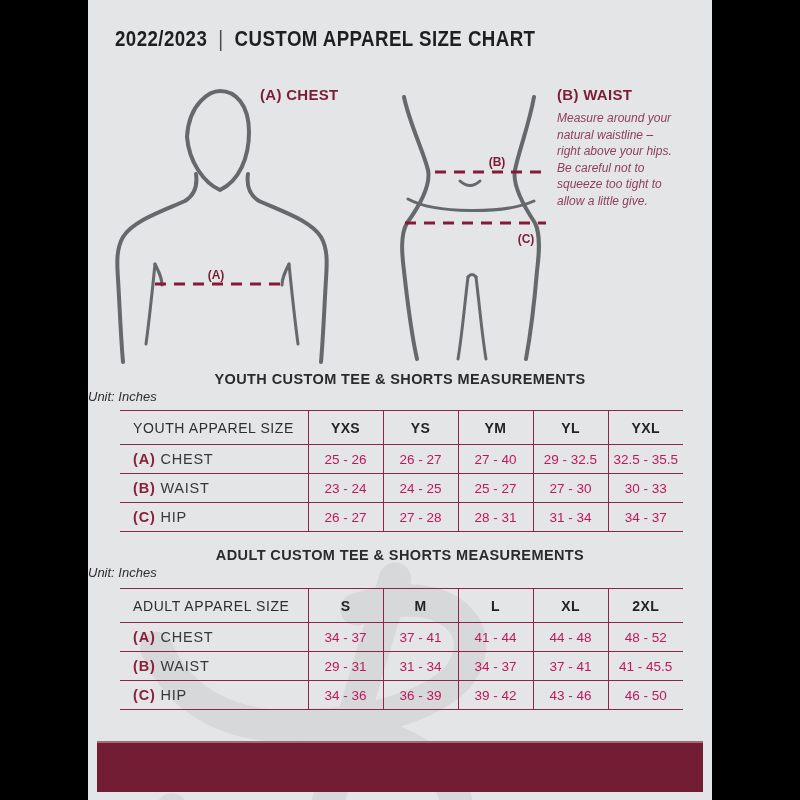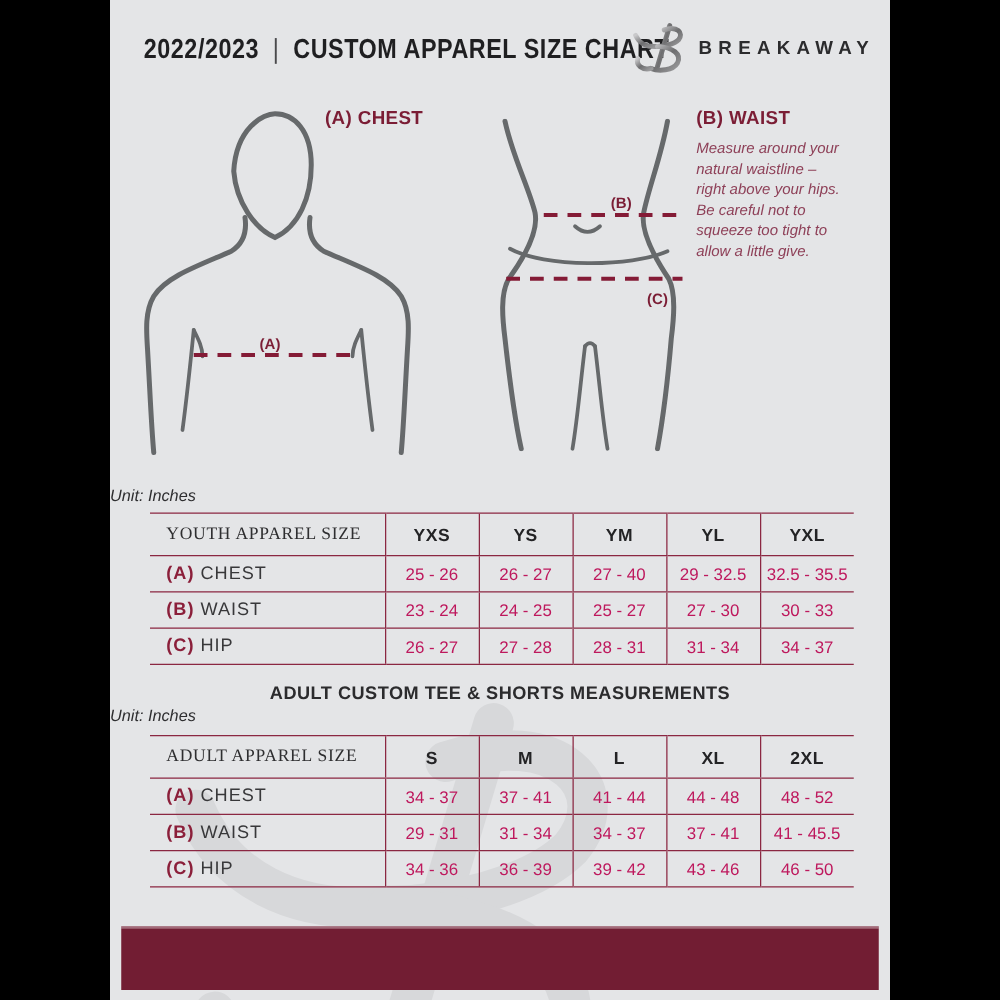--- a/index.html
+++ b/index.html
@@ -60,21 +60,21 @@
   .size-table th,.size-table td{
     padding:0;text-align:center;vertical-align:middle;
     border-top:1.5px solid #8b2742;
   }
   .size-table tr:last-child th,.size-table tr:last-child td{border-bottom:1.5px solid #8b2742;}
   .size-table th:not(:first-child),.size-table td:not(:first-child){border-left:1.5px solid #8b2742;}
   .size-table thead th{height:33px;}
   .size-table tbody th,.size-table tbody td{height:28px;}
   .apparel-size-header{
     text-align:left !important;padding-left:13px !important;
-    font-size:14px;font-weight:normal;color:#2e2e30;letter-spacing:.6px;font-family:Liberation Serif, serif;
+    font-size:14px;font-weight:normal;color:#2e2e30;letter-spacing:.6px;
   }
   .size-col{font-size:14px;font-weight:bold;color:#232325;letter-spacing:.4px;}
   .row-label{
     text-align:left !important;padding-left:13px !important;
     font-size:14.5px;font-weight:normal;color:#38383a;letter-spacing:.8px;
   }
   .row-key{font-weight:bold;color:#8b1f3a;}
   .cell-val{font-size:13.5px;color:#be185d;}
   
   .watermark{position:absolute;left:30px;top:540px;z-index:0;}
@@ -96,39 +96,20 @@
     <path d="M 31,9 C 43,5 49,12 44,18 C 40,22 31,24 25,24"></path>
     <path d="M 25,24 C 15,25 8,21 5,14"></path>
     <path d="M 25,24 C 39,25 47,31 43,39 C 39,46 26,47 19,44"></path>
     <path d="M 19,44 C 11,46 5,41 7,35"></path>
   </svg>
 
   <div class="content-layer">
 
     <div class="title-group">
       <span>2022/2023</span><span class="title-divider">|</span><span>CUSTOM APPAREL SIZE CHART</span>
-    </div>
-    <div class="brand-group">
-      <svg class="logo-mark" width="46" height="44" viewBox="0 0 52 50">
-        <defs>
-          <linearGradient id="metal" x1="0" y1="0" x2="1" y2="1">
-            <stop offset="0" stop-color="#c9c9cb"></stop>
-            <stop offset="0.5" stop-color="#6e6e70"></stop>
-            <stop offset="1" stop-color="#9b9b9d"></stop>
-          </linearGradient>
-        </defs>
-        <g stroke="url(#metal)" stroke-width="4.5">
-          <path d="M 36,5 L 24,45"></path>
-          <path d="M 31,9 C 43,5 49,12 44,18 C 40,22 31,24 25,24"></path>
-          <path d="M 25,24 C 15,25 8,21 5,14"></path>
-          <path d="M 25,24 C 39,25 47,31 43,39 C 39,46 26,47 19,44"></path>
-          <path d="M 19,44 C 11,46 5,41 7,35"></path>
-        </g>
-      </svg>
-      <span class="brand-wordmark">BREAKAWAY</span>
     </div>
 
     <svg class="fig fig-upper" width="215" height="282" viewBox="0 0 215 282">
       <path stroke-width="4" d="M 72,55 C 74,20 96,9 105,9 C 120,9 134,22 134,50 C 134,76 124,99 105,108 C 89,101 74,80 72,55"></path>
       <path stroke-width="4" d="M 81,92 C 83,106 78,114 70,119 C 45,130 18,139 8,155 C 1,167 2,182 3,197 C 5,231 6,258 8,280"></path>
       <path stroke-width="4" d="M 133,92 C 131,106 136,114 144,119 C 169,130 196,139 206,155 C 213,167 212,182 211,197 C 209,231 208,258 206,280"></path>
       <path stroke-width="3" d="M 40,182 C 38,202 35,232 31,262"></path>
       <path stroke-width="3" d="M 40,182 C 44,190 47,196 47,203"></path>
       <path stroke-width="3" d="M 174,182 C 176,202 179,232 183,262"></path>
       <path stroke-width="3" d="M 174,182 C 170,190 167,196 167,203"></path>
@@ -156,20 +137,21 @@
     <div class="guide-block block-waist">
       <p class="guide-heading">(B) WAIST</p>
       <p class="guide-desc">Measure around your
 natural waistline –
 right above your hips.
 Be careful not to
 squeeze too tight to
 allow a little give.</p>
     </div>
 
+    <div class="section-title yt-title">YOUTH CUSTOM TEE &amp; SHORTS MEASUREMENTS</div>
     <div class="section-unit yt-unit">Unit: Inches</div>
 
     <table class="size-table yt-table">
       <colgroup>
           <col class="label-col">
           <col>
           <col>
           <col>
           <col>
           <col>

